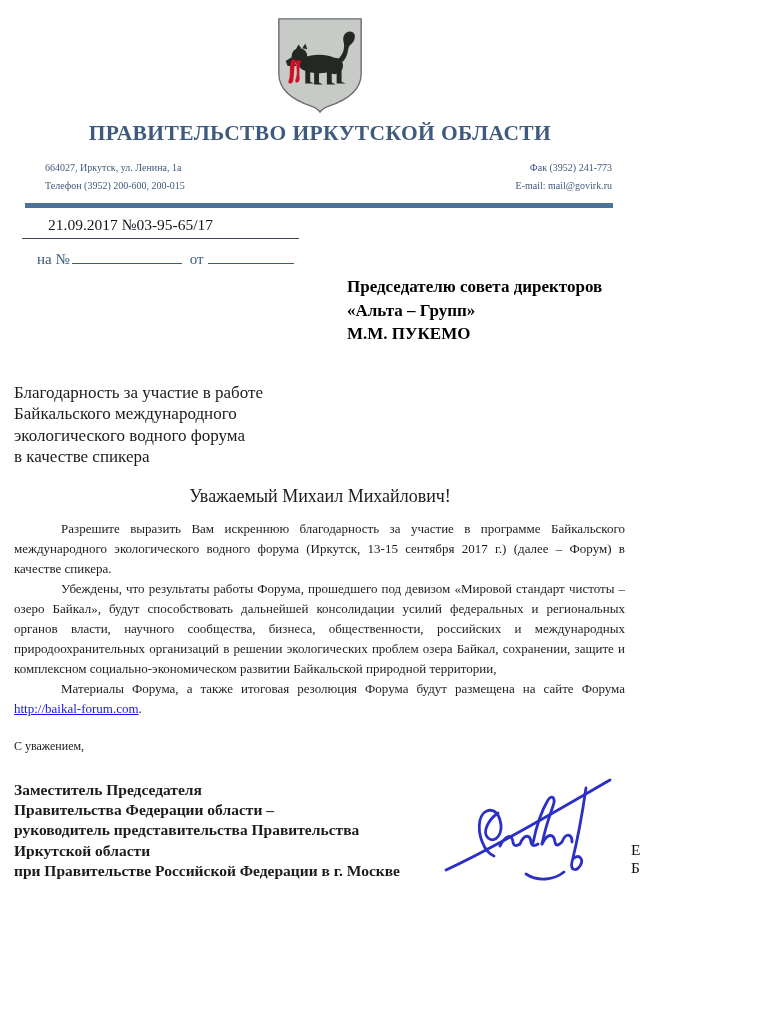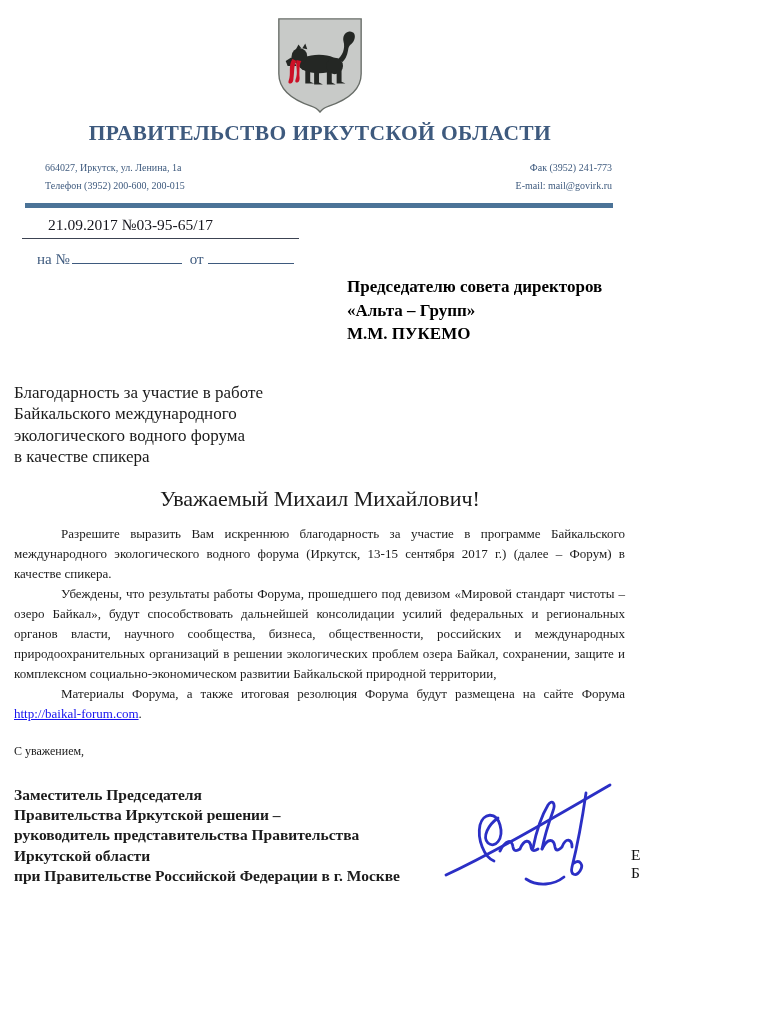--- a/index.html
+++ b/index.html
@@ -14,21 +14,21 @@
   .rule{height:5px;margin:9px 27px 0 25px;background:var(--rule,#4b7397);}
   .ref-date{margin:8px 0 0 48px;font-size:15.5px;color:#14141c;}
   .ref-underline{width:277px;margin:3px 0 0 22px;border-bottom:1.5px solid #3c4352;height:1px;}
   .na-line{margin:10px 0 0 37px;font-size:15px;color:var(--accent,#3e5a7e);}
   .fill-line{display:inline-block;border-bottom:1.2px solid var(--accent,#3e5a7e);
              height:14px;vertical-align:baseline;}
   .fill-line.w1{width:110px;margin-right:8px;margin-left:2px;}
   .fill-line.w2{width:86px;margin-left:4px;}
   .addressee{margin:7px 0 0 347px;font-size:17px;line-height:23.5px;font-weight:bold;color:#000;}
   .subject{margin:36px 0 0 14px;font-size:17px;line-height:21.5px;}
-  .salutation{margin-top:18px;text-align:center;font-size:22px;}
+  .salutation{margin-top:18px;text-align:center;font-size:18px;}
   .letter-body{margin:12px 15px 8px 14px;font-size:13px;line-height:20px;text-align:justify;}
   .letter-body p{margin:0;text-indent:47px;}
   .letter-body a{color:var(--link,#1512ee);text-decoration:underline;cursor:pointer;}
   .closing{margin:20px 0 0 14px;font-size:12px;}
   .sig-row{position:relative;margin:26px 0 0 14px;height:125px;}
   .signer-title{font-size:15.5px;line-height:20.4px;font-weight:bold;}
   .sig-svg{position:absolute;left:424px;top:-22px;}
   .signer-name{position:absolute;left:617px;top:61px;font-size:15.5px;color:#101010;}
 </style>
 </head>
@@ -99,21 +99,21 @@
     <p>Разрешите выразить Вам искреннюю благодарность за участие в программе Байкальского международного экологического водного форума (Иркутск, 13-15 сентября 2017 г.) (далее – Форум) в качестве спикера.</p>
     <p>Убеждены, что результаты работы Форума,  прошедшего под девизом «Мировой стандарт чистоты – озеро Байкал», будут способствовать дальнейшей консолидации усилий федеральных и региональных органов власти, научного сообщества, бизнеса, общественности, российских и международных природоохранительных организаций в решении экологических проблем озера Байкал, сохранении, защите и комплексном социально-экономическом развитии Байкальской природной территории,</p>
     <p><span>Материалы Форума, а также итоговая резолюция Форума будут размещена на сайте Форума </span><a>http://baikal-forum.com</a><span>.</span></p>
   </div>
 
   <div class="closing">С уважением,</div>
 
   <div class="sig-row">
     <div class="signer-title">
       <div>Заместитель Председателя</div>
-      <div>Правительства Иркутской решении –</div>
+      <div>Правительства Федерации области –</div>
       <div>руководитель представительства Правительства</div>
       <div>Иркутской области</div>
       <div>при Правительстве Российской Федерации в г. Москве</div>
     </div>
     <svg class="sig-svg" width="200" height="130" viewBox="0 0 200 130" aria-hidden="true">
       <g fill="none" stroke="#2b2fc5" stroke-width="2.8" stroke-linecap="round">
         <path d="M 8 112 C 55 90 110 58 172 22"></path>
         <path d="M 60 55 C 50 62 44 74 50 80 C 57 86 66 76 62 62 C 58 48 45 50 42 62 C 39 76 46 94 56 98"></path>
         <path d="M 62 88 C 68 76 74 76 75 84 Q 76 90 82 86 C 86 76 92 76 93 84 Q 94 90 100 86"></path>
         <path d="M 95 85 C 98 70 104 52 110 42 C 114 36 118 40 115 48 C 110 62 106 76 104 86"></path>

